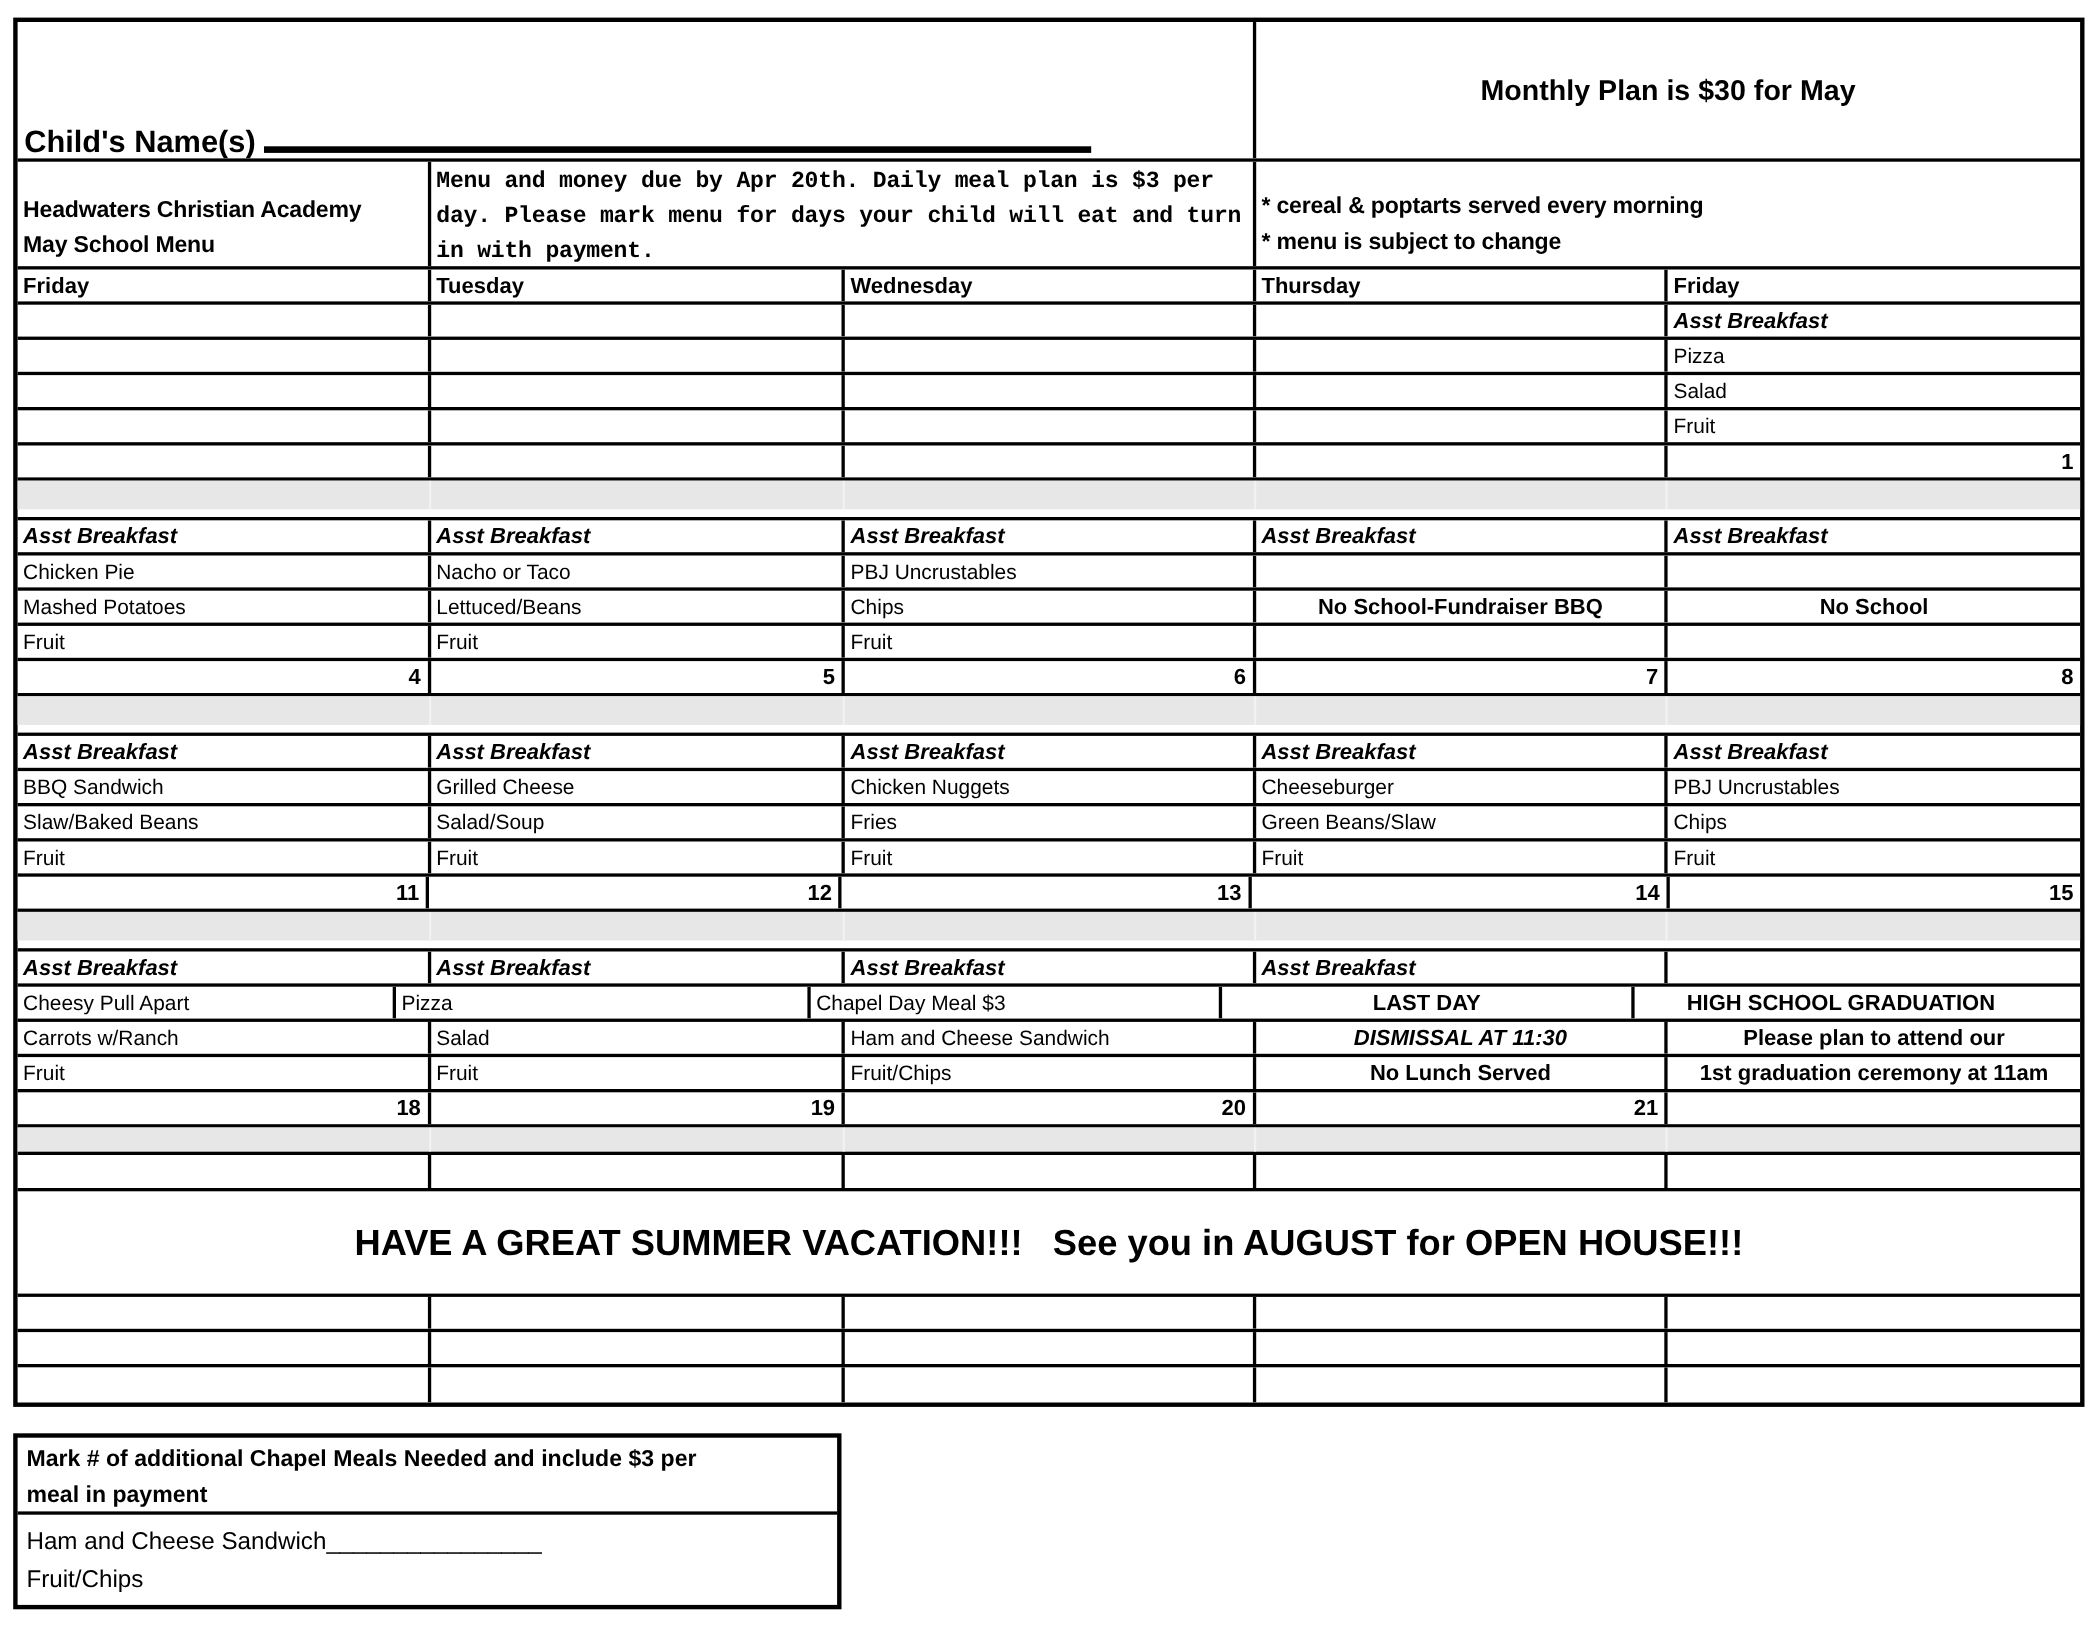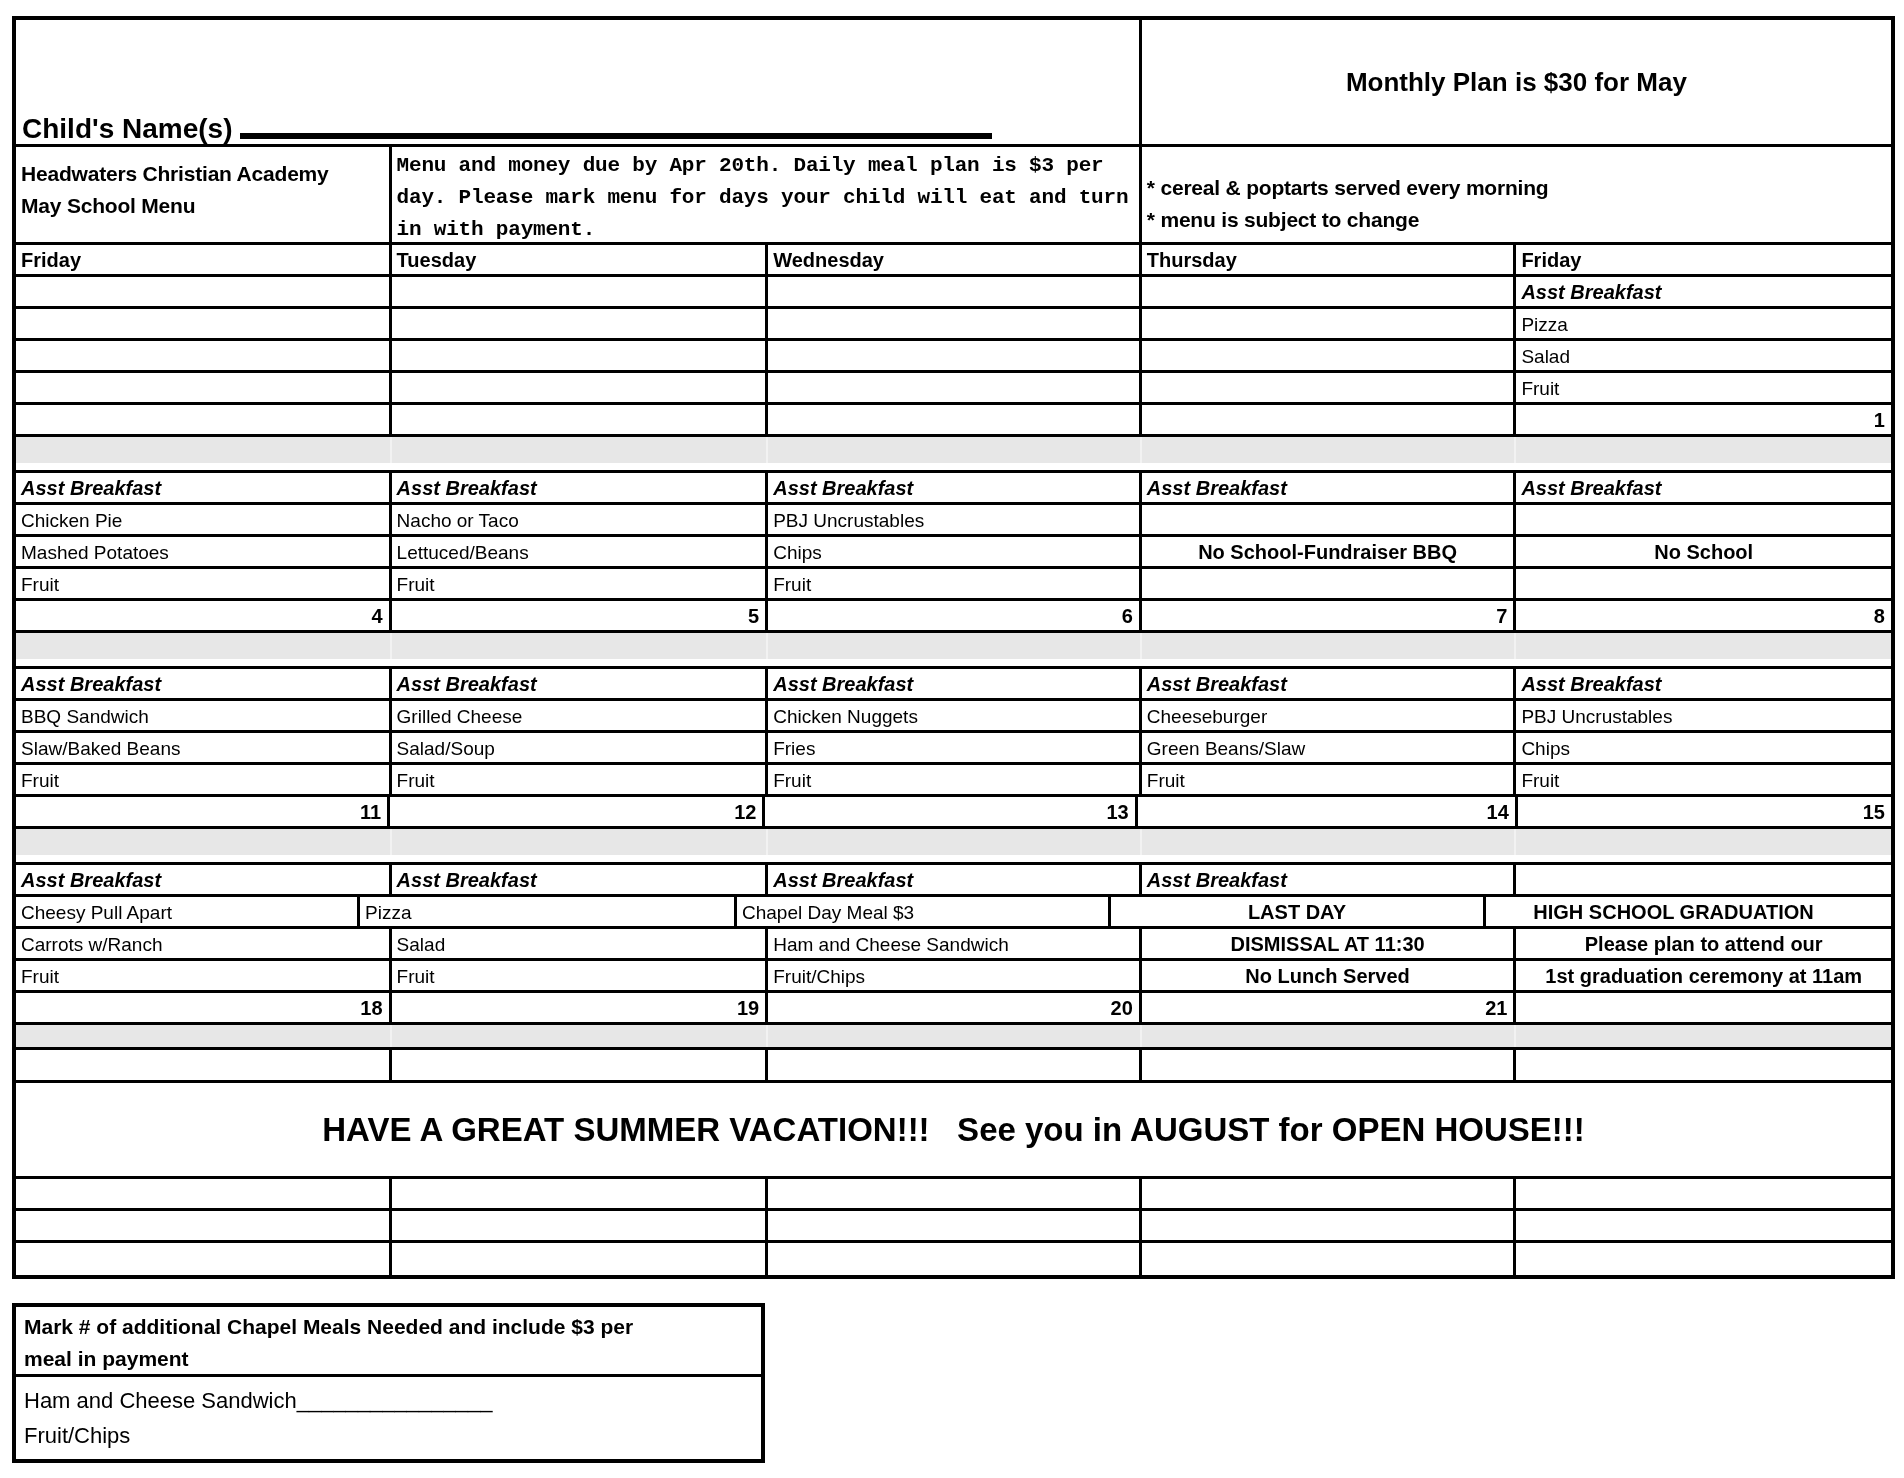--- a/index.html
+++ b/index.html
@@ -14,21 +14,21 @@
   
   .rowA{height:127px;}
   .cA1{width:1127px;display:flex;align-items:flex-end;padding:0 0 2px 6px;}
   .cA2{width:750px;display:flex;align-items:center;justify-content:center;}
   .bigname{font-size:28px;font-weight:bold;white-space:nowrap;}
   .nameline{display:inline-block;width:752px;border-bottom:6px solid #000;margin:0 0 3px 8px;}
   .bigplan{font-size:26px;font-weight:bold;}
 
   .rowB{height:98px;}
   .rowB .cell{white-space:normal;font-weight:bold;font-size:21px;line-height:32px;letter-spacing:-0.2px;}
-  .cB1{width:376px;display:flex;flex-direction:column;justify-content:flex-end;padding-bottom:20px;}
+  .cB1{width:376px;display:flex;flex-direction:column;justify-content:flex-end;padding-bottom:3px;}
   .cB2{width:751px;padding-top:3px;font-family:Liberation Mono, monospace;}
   .cB3{width:750px;display:flex;flex-direction:column;justify-content:flex-end;padding-bottom:6px;}
 
   
   .dh .cell{font-weight:bold;font-size:20px;}
   .bi{font-weight:bold;font-style:italic;font-size:20px;}
   .dt{text-align:right;font-weight:bold;font-size:20px;padding-right:6px;}
   .ann{font-weight:bold;text-align:center;font-size:20px;padding:2px 3px;}
   .sep{background:#e7e7e7;border-bottom:none;}
   .sep .cell{border-right:2px solid #f2f2f2;}
@@ -221,21 +221,21 @@
           <div class="cell" style="width: 344px;">Cheesy Pull Apart</div>
           <div class="cell" style="width: 377px;">Pizza</div>
           <div class="cell" style="width: 374px;">Chapel Day Meal $3</div>
           <div class="cell ann" style="width: 375px;">LAST DAY</div>
           <div class="cell ann" style="width: 375px;">HIGH SCHOOL GRADUATION</div>
         </div>
         <div class="row" style="height: 32px;">
           <div class="cell" style="width: 376px;">Carrots w/Ranch</div>
           <div class="cell" style="width: 377px;">Salad</div>
           <div class="cell" style="width: 374px;">Ham and Cheese Sandwich</div>
-          <div class="cell ann" style="width: 375px;">DISMISSAL AT 11:30</div>
+          <div class="cell ann" style="width: 375px; font-style: italic;">DISMISSAL AT 11:30</div>
           <div class="cell ann" style="width: 375px;">Please plan to attend our</div>
         </div>
         <div class="row" style="height: 32px;">
           <div class="cell" style="width: 376px;">Fruit</div>
           <div class="cell" style="width: 377px;">Fruit</div>
           <div class="cell" style="width: 374px;">Fruit/Chips</div>
           <div class="cell ann" style="width: 375px;">No Lunch Served</div>
           <div class="cell ann" style="width: 375px;">1st graduation ceremony at 11am</div>
         </div>
         <div class="row" style="height: 32px;">

